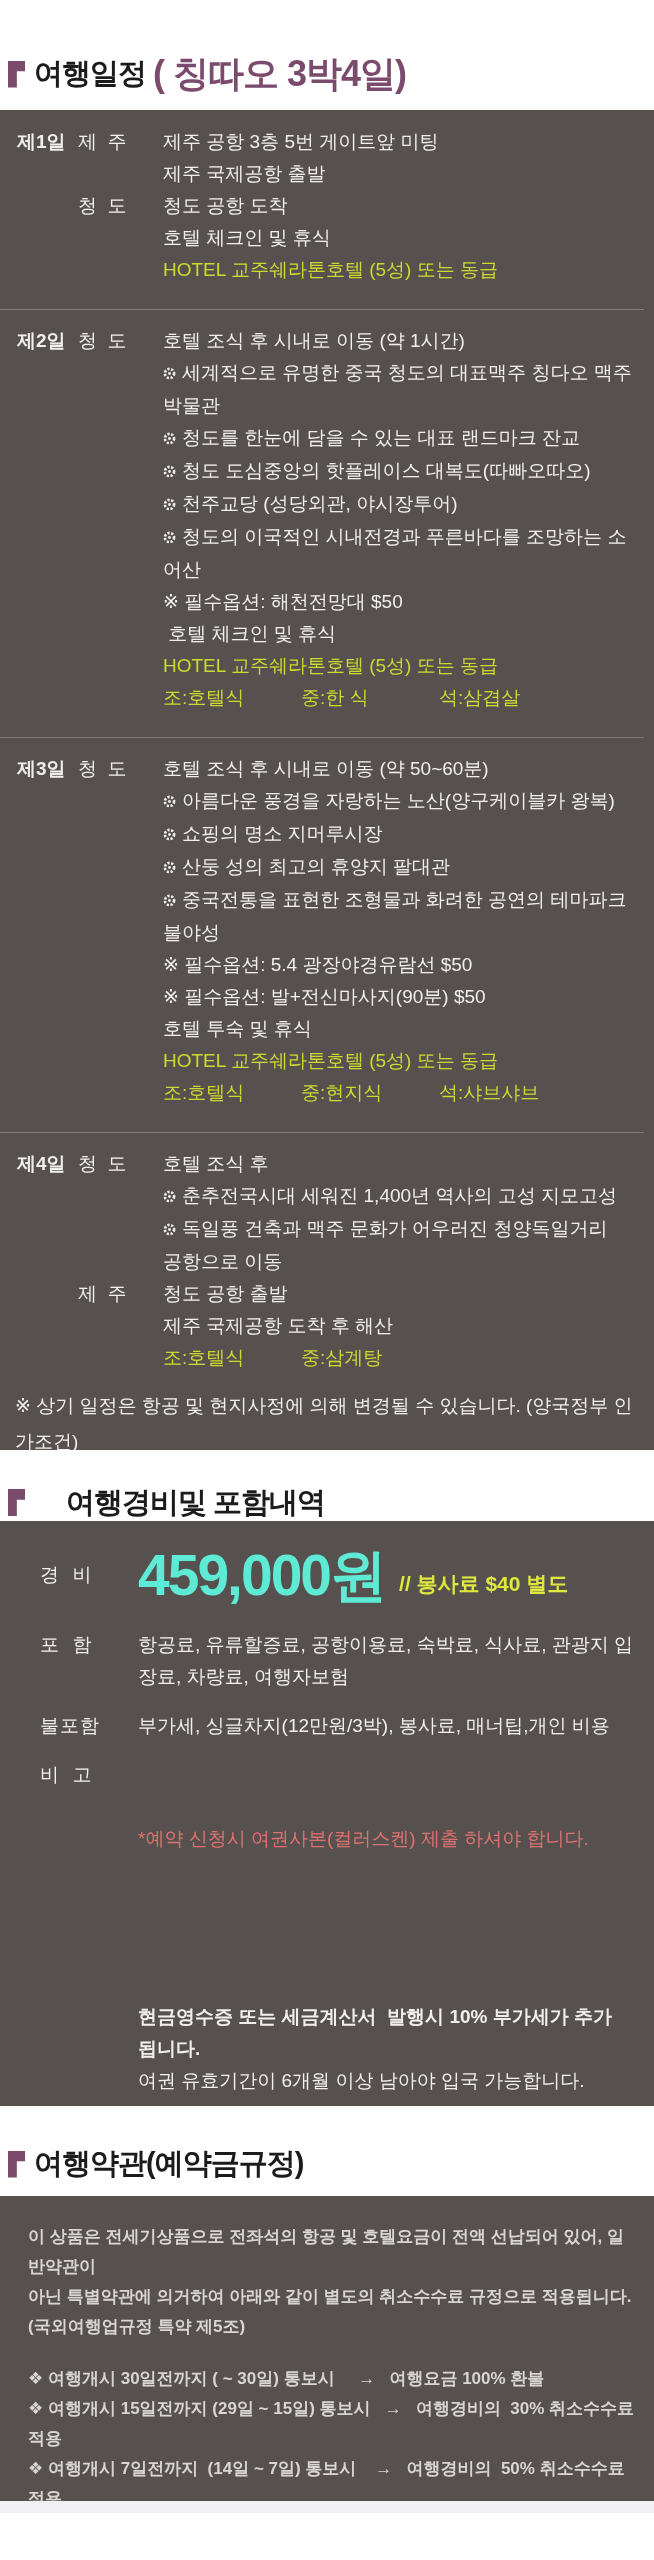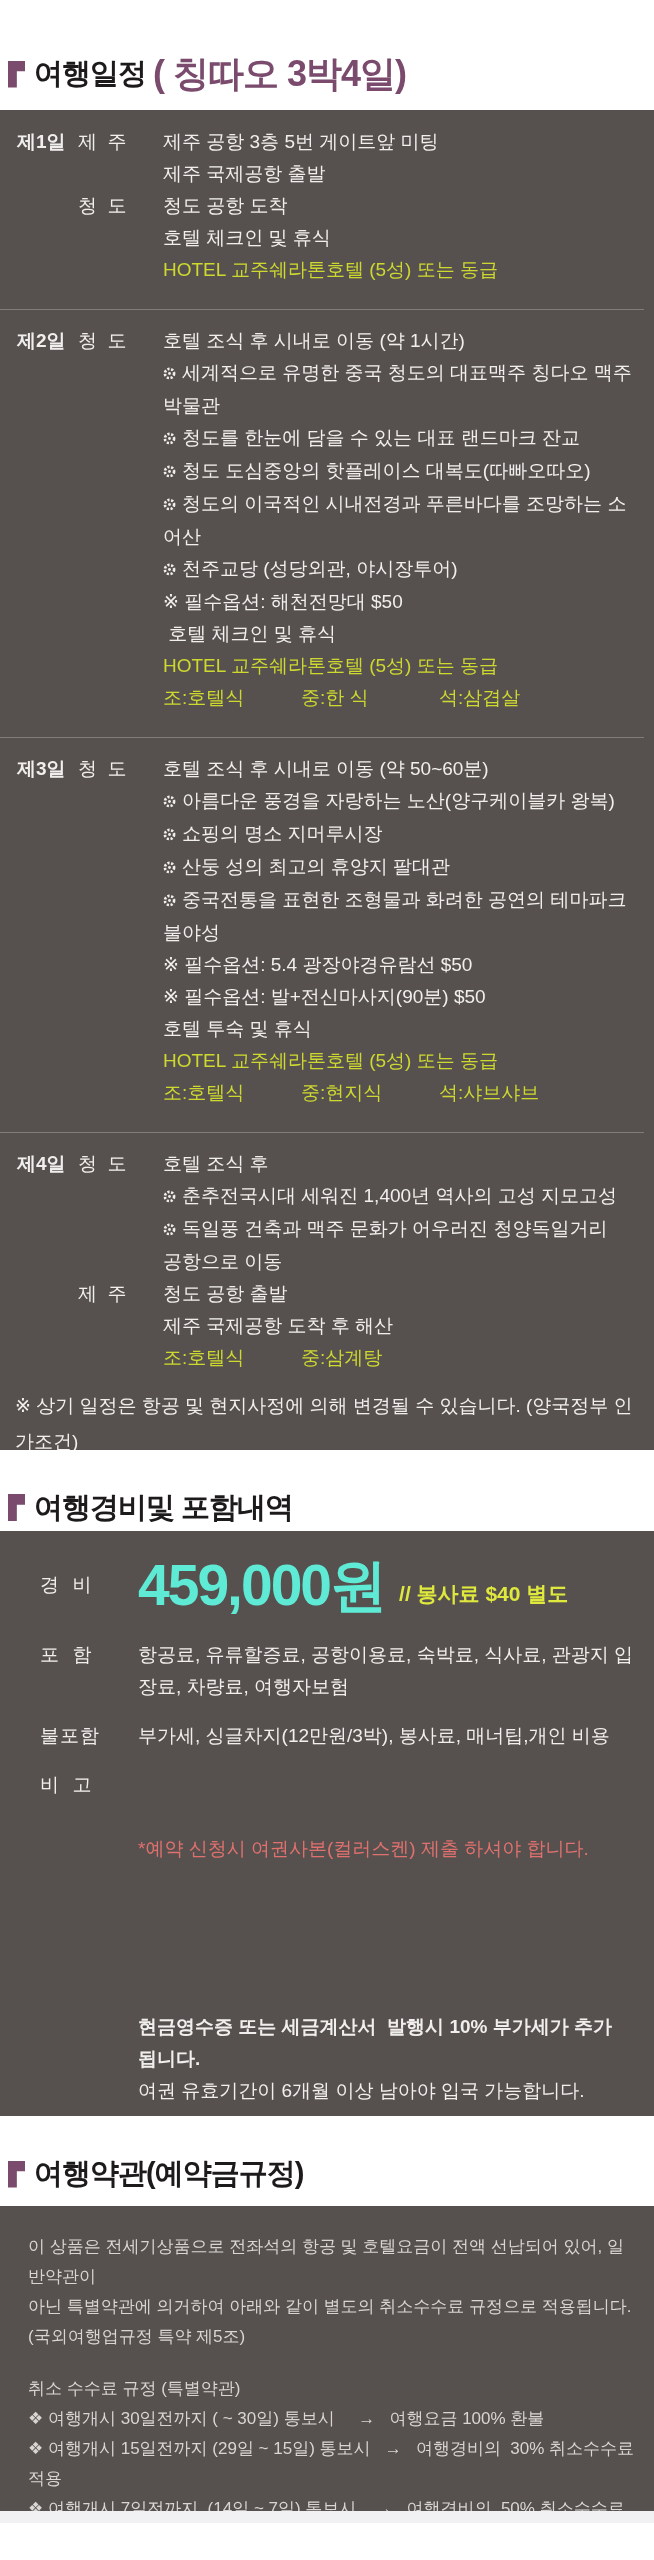--- a/index.html
+++ b/index.html
@@ -3,32 +3,32 @@
 <meta charset="utf-8">
 <style>
   html,body{margin:0;padding:0;}
   body{
     width:654px;height:2560px;background:#ffffff;
     font-family:"Liberation Sans","DejaVu Sans",sans-serif;
     color:#f1efed;overflow:hidden;
   }
   .sec-head{display:flex;align-items:center;padding-left:8px;box-sizing:border-box;}
   .head1{height:110px;padding-top:38px;}
-  .head2{height:81px;padding-top:34px;}
+  .head2{height:71px;padding-top:34px;gap:32px;}
   .head3{height:90px;padding-top:26px;}
   .quote-icon{
     width:17px;height:27px;background:#7a4b6d;margin-right:9px;flex:none;
     clip-path:polygon(0 0,100% 0,100% 40%,52% 40%,52% 100%,0 100%);
   }
   .t-black{font-size:29px;font-weight:bold;color:#1c1a1a;letter-spacing:-1px;white-space:pre;}
   .t-purple{font-size:36px;font-weight:bold;color:#7a4b6d;letter-spacing:-1px;white-space:pre;}
   .panel{background:#56514f;width:654px;box-sizing:border-box;overflow:hidden;}
   #panel-itinerary{height:1340px;padding:16px 10px 0 0;}
   #panel-cost{height:585px;padding-top:22px;}
-  #panel-terms{height:305px;padding:26px 18px 0 28px;}
+  #panel-terms{height:305px;padding:26px 18px 0 28px;font-weight:bold;}
   .bottom-strip{height:12px;background:#f1f1f3;}
 
   
   .day-row{display:flex;padding:0 4px 0 17px;font-size:19px;}
   .day-row.divided{border-top:1px solid #807c7a;margin-top:23px;padding-top:15px;}
   .day-label{width:61px;font-weight:bold;flex:none;white-space:pre;line-height:32px;}
   .segs{flex:1;min-width:0;}
   .seg{display:flex;}
   .place{width:85px;flex:none;white-space:pre;line-height:32px;}
   .lines{flex:1;min-width:0;}
@@ -102,25 +102,25 @@
                     <circle cx="6.5" cy="6.5" r="4.6" fill="none" stroke="#f1efed" stroke-width="2.6" stroke-dasharray="2.2 1.6"></circle>
                     <circle cx="6.5" cy="6.5" r="1.4" fill="#f1efed"></circle>
                   </svg></span><span>청도를 한눈에 담을 수 있는 대표 랜드마크 잔교</span></div>
               <div class="line"><span class="b-ico"><svg width="13" height="13" viewBox="0 0 13 13">
                     <circle cx="6.5" cy="6.5" r="4.6" fill="none" stroke="#f1efed" stroke-width="2.6" stroke-dasharray="2.2 1.6"></circle>
                     <circle cx="6.5" cy="6.5" r="1.4" fill="#f1efed"></circle>
                   </svg></span><span>청도 도심중앙의 핫플레이스 대복도(따빠오따오)</span></div>
               <div class="line"><span class="b-ico"><svg width="13" height="13" viewBox="0 0 13 13">
                     <circle cx="6.5" cy="6.5" r="4.6" fill="none" stroke="#f1efed" stroke-width="2.6" stroke-dasharray="2.2 1.6"></circle>
                     <circle cx="6.5" cy="6.5" r="1.4" fill="#f1efed"></circle>
+                  </svg></span><span>천주교당 (성당외관, 야시장투어)</span></div>
+              <div class="line"><span class="b-ico"><svg width="13" height="13" viewBox="0 0 13 13">
+                    <circle cx="6.5" cy="6.5" r="4.6" fill="none" stroke="#f1efed" stroke-width="2.6" stroke-dasharray="2.2 1.6"></circle>
+                    <circle cx="6.5" cy="6.5" r="1.4" fill="#f1efed"></circle>
                   </svg></span><span>청도의 이국적인 시내전경과 푸른바다를 조망하는 소어산</span></div>
-              <div class="line"><span class="b-ico"><svg width="13" height="13" viewBox="0 0 13 13">
-                    <circle cx="6.5" cy="6.5" r="4.6" fill="none" stroke="#f1efed" stroke-width="2.6" stroke-dasharray="2.2 1.6"></circle>
-                    <circle cx="6.5" cy="6.5" r="1.4" fill="#f1efed"></circle>
-                  </svg></span><span>천주교당 (성당외관, 야시장투어)</span></div>
               <div class="line">※ 필수옵션: 해천전망대 $50</div>
               <div class="line"> 호텔 체크인 및 휴식</div>
               <div class="line hotel">HOTEL 교주쉐라톤호텔 (5성) 또는 동급</div>
               <div class="line meals"><span>조:호텔식</span><span>중:한 식</span><span>석:삼겹살</span></div>
             </div>
           </div>
         </div>
       </div>
       <div class="day-row divided">
         <span class="day-label">제3일</span>
@@ -227,21 +227,20 @@
   <span class="t-black">여행약관(예약금규정)</span>
 </div>
 
 <div class="panel" id="panel-terms">
   <div id="terms-intro">
       <div class="terms-line">이 상품은 전세기상품으로 전좌석의 항공 및 호텔요금이 전액 선납되어 있어, 일반약관이</div>
       <div class="terms-line">아닌 특별약관에 의거하여 아래와 같이 별도의 취소수수료 규정으로 적용됩니다.</div>
       <div class="terms-line">(국외여행업규정 특약 제5조)</div>
     </div>
   <div class="terms-gap"></div>
-  <div class="terms-line">취소 수수료 규정 (특별약관)</div>
   <div id="terms-rules">
       <div class="terms-line">❖ 여행개시 30일전까지 ( ~ 30일) 통보시     →   여행요금 100% 환불</div>
       <div class="terms-line">❖ 여행개시 15일전까지 (29일 ~ 15일) 통보시   →   여행경비의  30% 취소수수료 적용</div>
       <div class="terms-line">❖ 여행개시 7일전까지  (14일 ~ 7일) 통보시    →   여행경비의  50% 취소수수료 적용</div>
       <div class="terms-line">❖ 여행개시 6일전 ~ 당일까지 통보시         →   여행경비의 100% 취소수수료 적용</div>
     </div>
   <div class="terms-gap" style="height:16px;"></div>
 
 </div>
 

